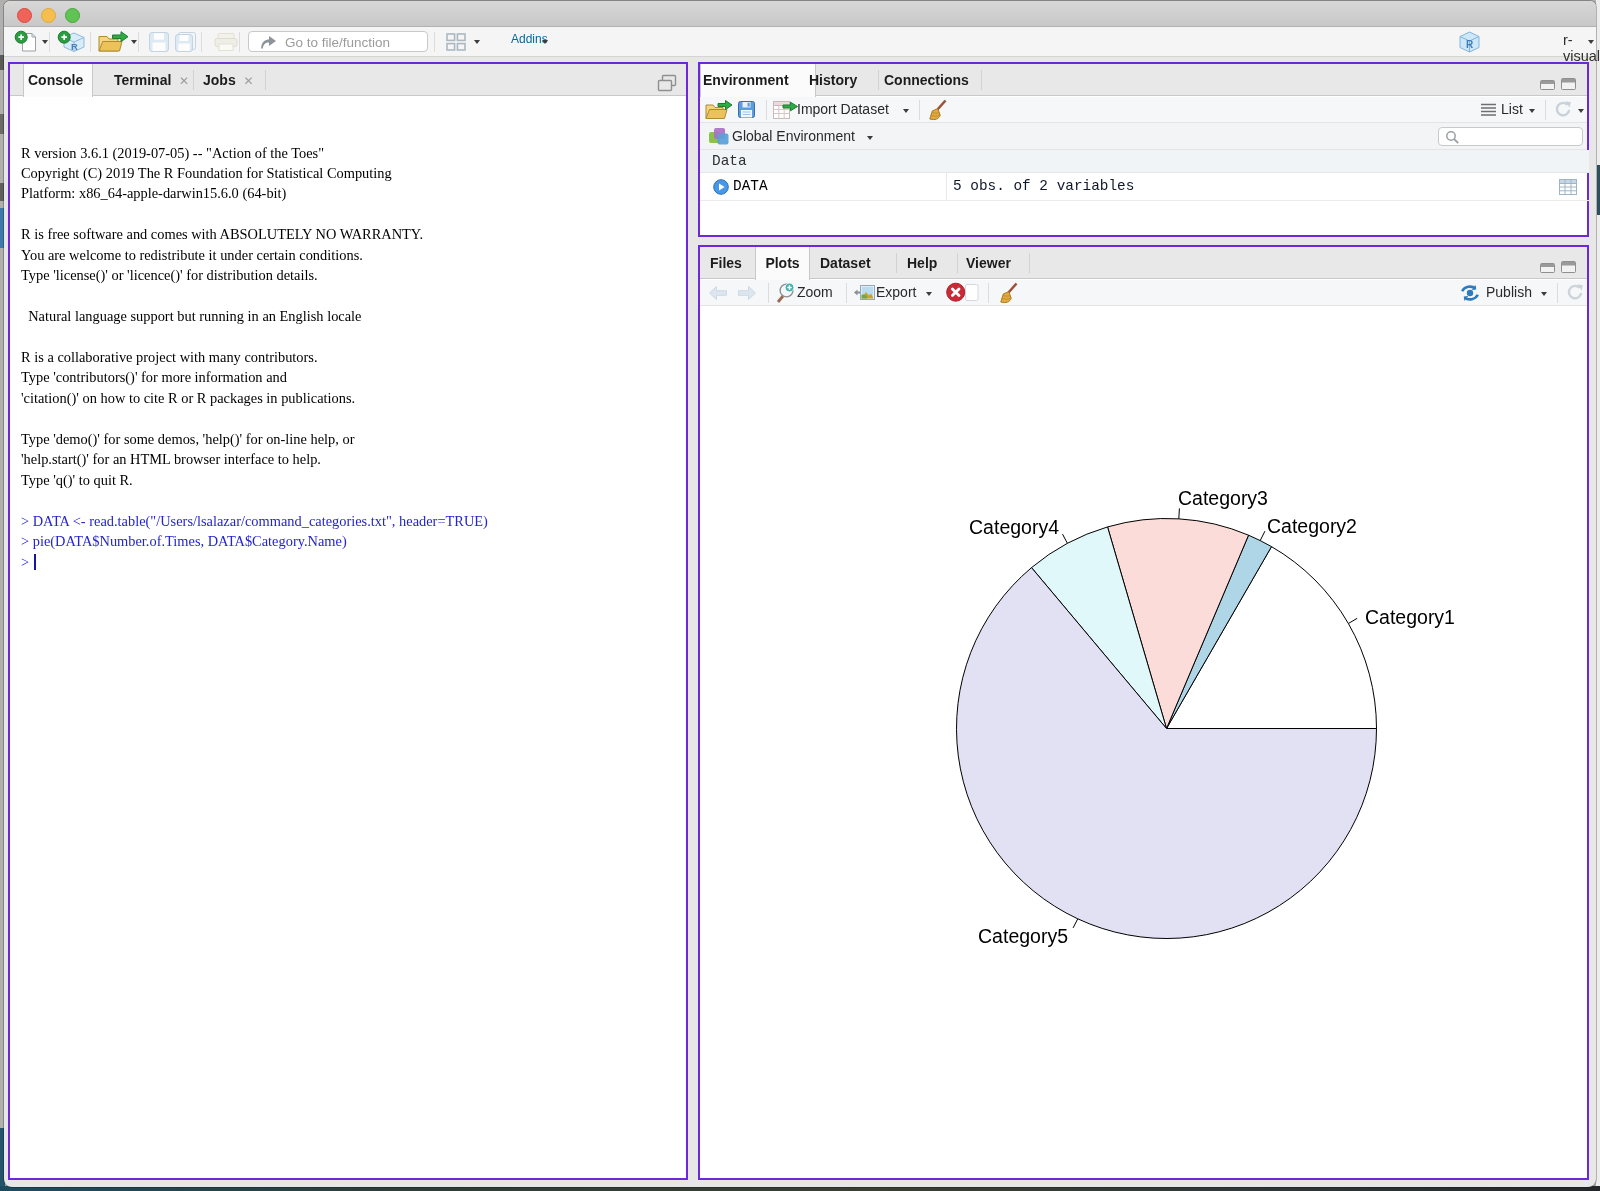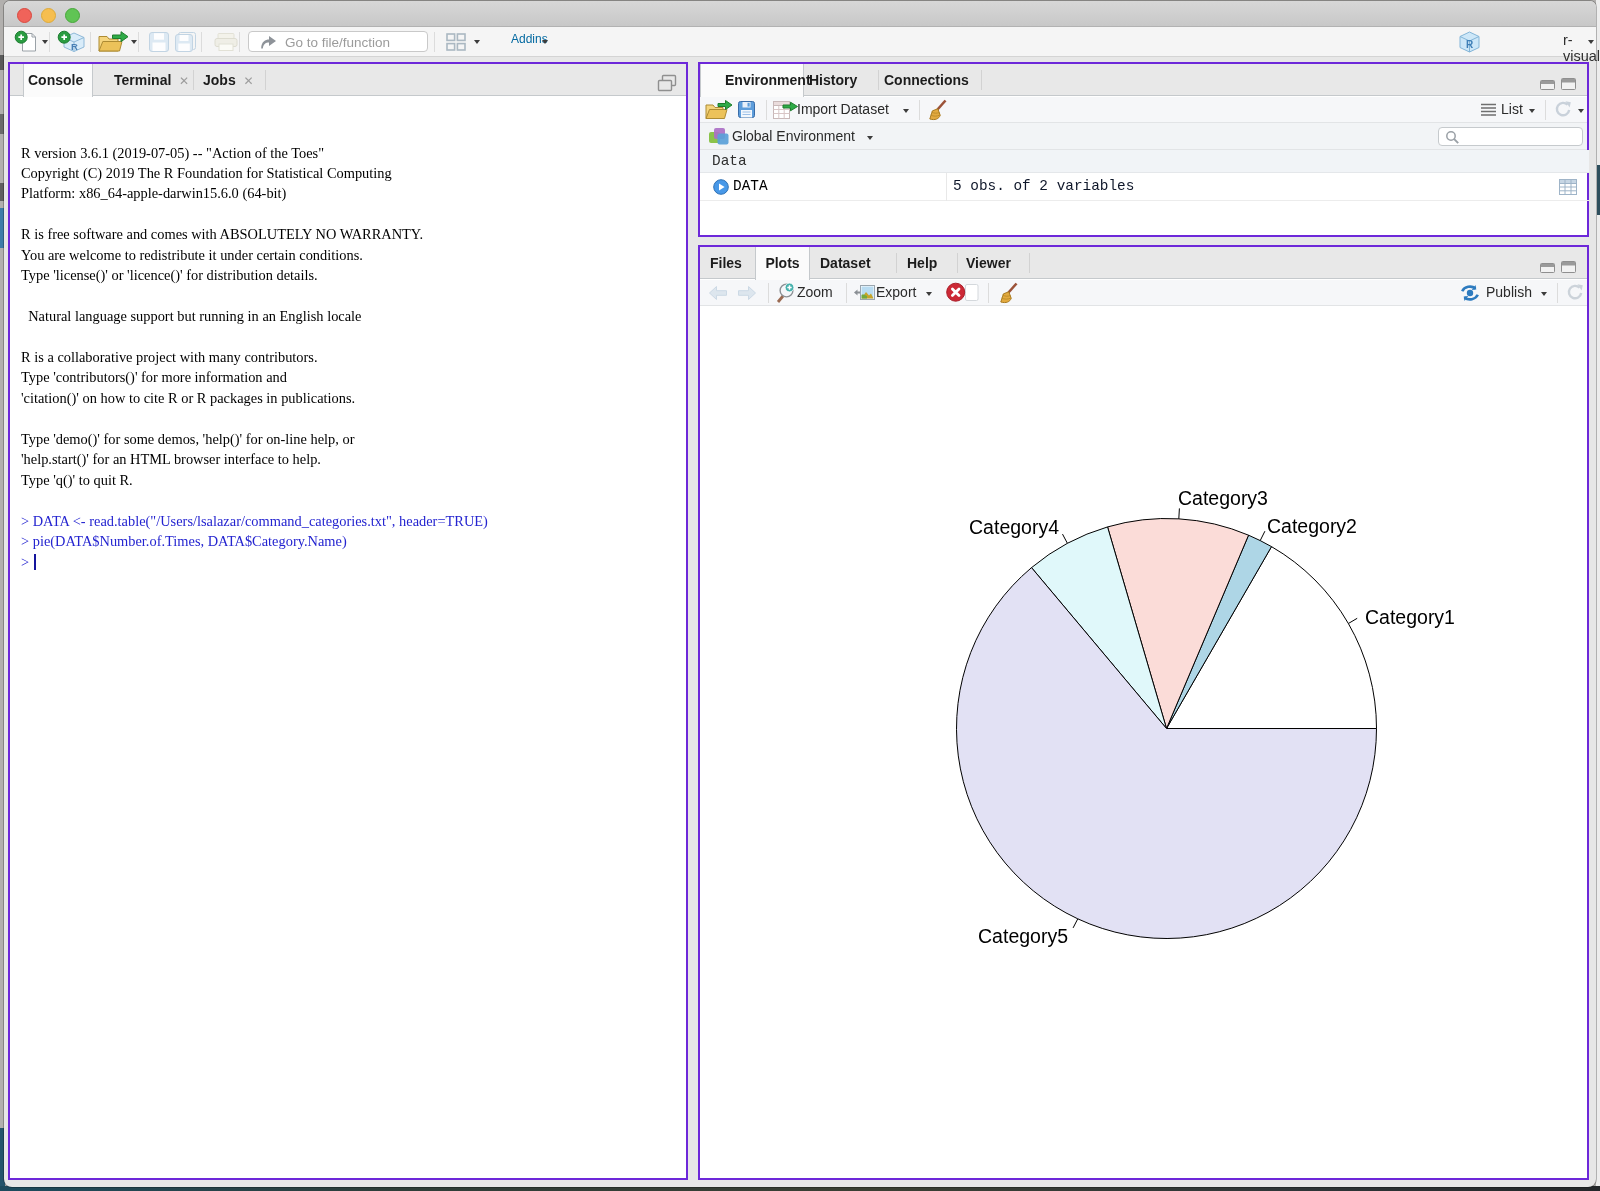--- a/index.html
+++ b/index.html
@@ -171,21 +171,21 @@
 'help.start()' for an HTML browser interface to help.
 Type 'q()' to quit R.
 
 <span class="blue">&gt; DATA &lt;- read.table("/Users/lsalazar/command_categories.txt", header=TRUE)
 &gt; pie(DATA$Number.of.Times, DATA$Category.Name)
 &gt; </span><span style="display:inline-block;width:2px;height:16px;background:#15159d;vertical-align:-3px;margin-left:1px;"></span></pre>
   </div>
 
   <div id="env-panel" class="abs panel">
     <div class="tabbar">
-      <div class="tab tab-active" style="left:0px; width:104px; text-align:left; padding-left:24px; line-height:32px;">Environment</div>
+      <div class="tab tab-active" style="left:0px; width:116px; text-align:left; padding-left:2px; line-height:32px;">Environment</div>
       <div class="tab" style="left:109px; line-height:32px;">History</div>
       <div class="tab" style="left:184px; line-height:32px;">Connections</div>
       <div class="tabsep" style="left:178px;"></div>
       <div class="tabsep" style="left:281px;"></div>
       <svg class="abs" style="left:840px; top:14px;" width="36" height="12" viewBox="0 0 36 12">
         <rect x="0.5" y="2.5" width="14" height="9" rx="1" fill="#f2f2f2" stroke="#8f8f8f"></rect>
         <rect x="1" y="3" width="13" height="3" fill="#9a9a9a"></rect>
         <rect x="21.5" y="0.5" width="14" height="11" rx="1" fill="#f2f2f2" stroke="#8f8f8f"></rect>
         <rect x="22" y="1" width="13" height="3.5" fill="#9a9a9a"></rect>
       </svg>

